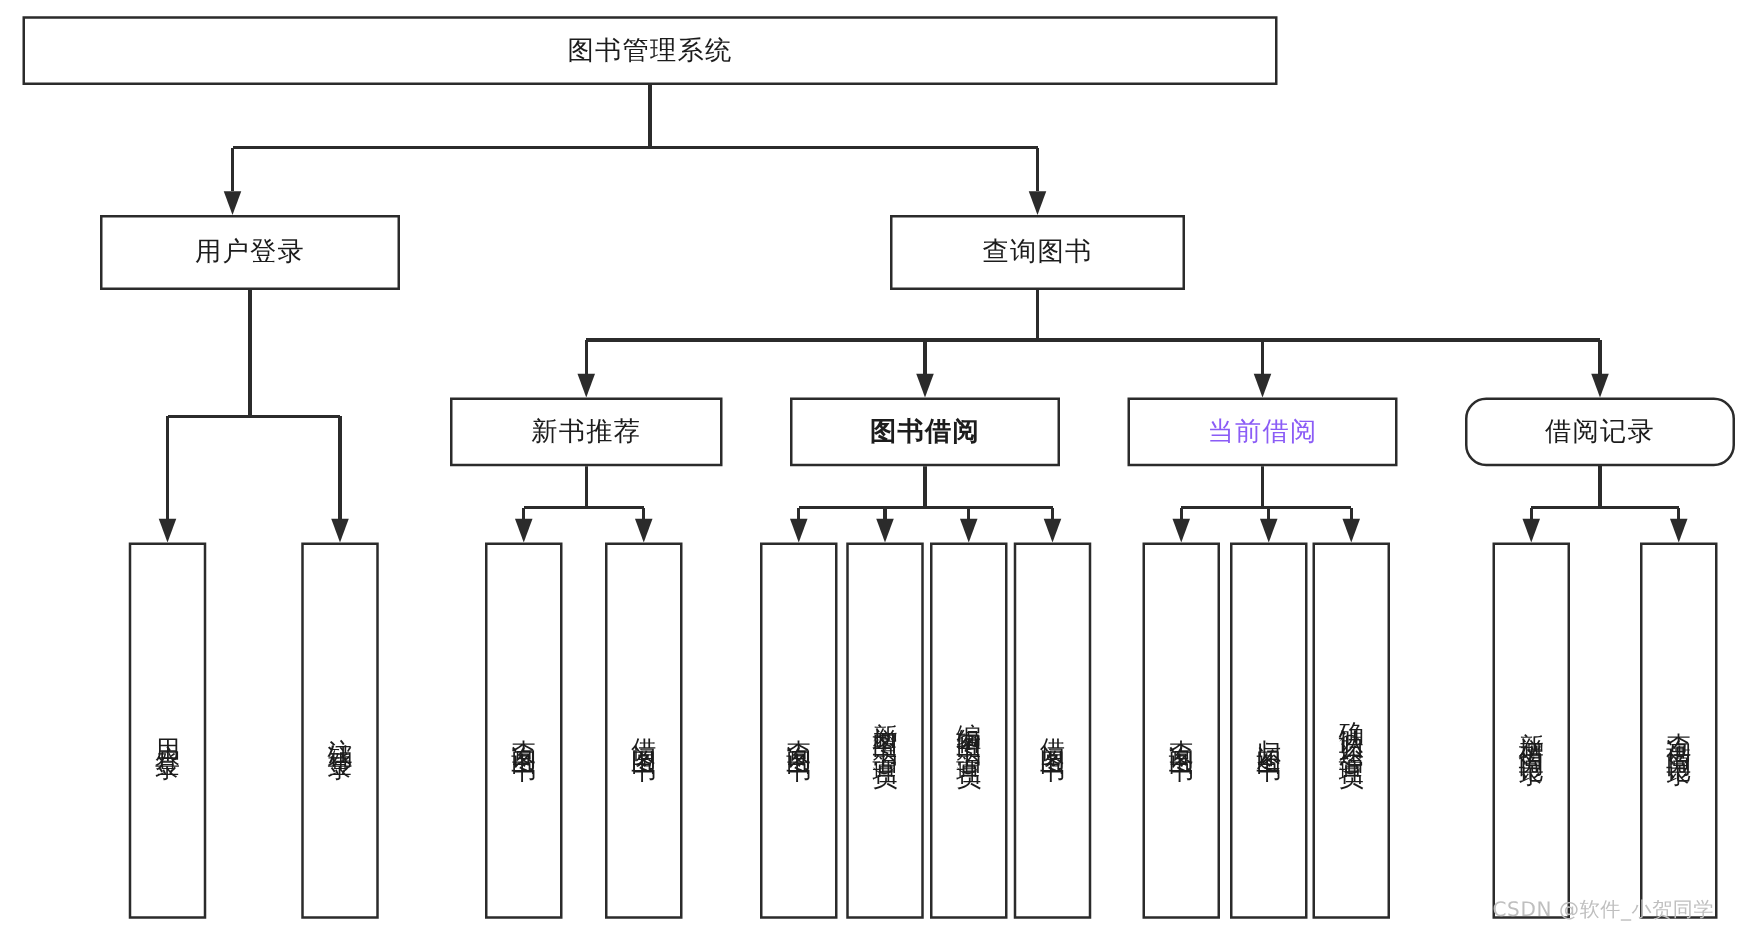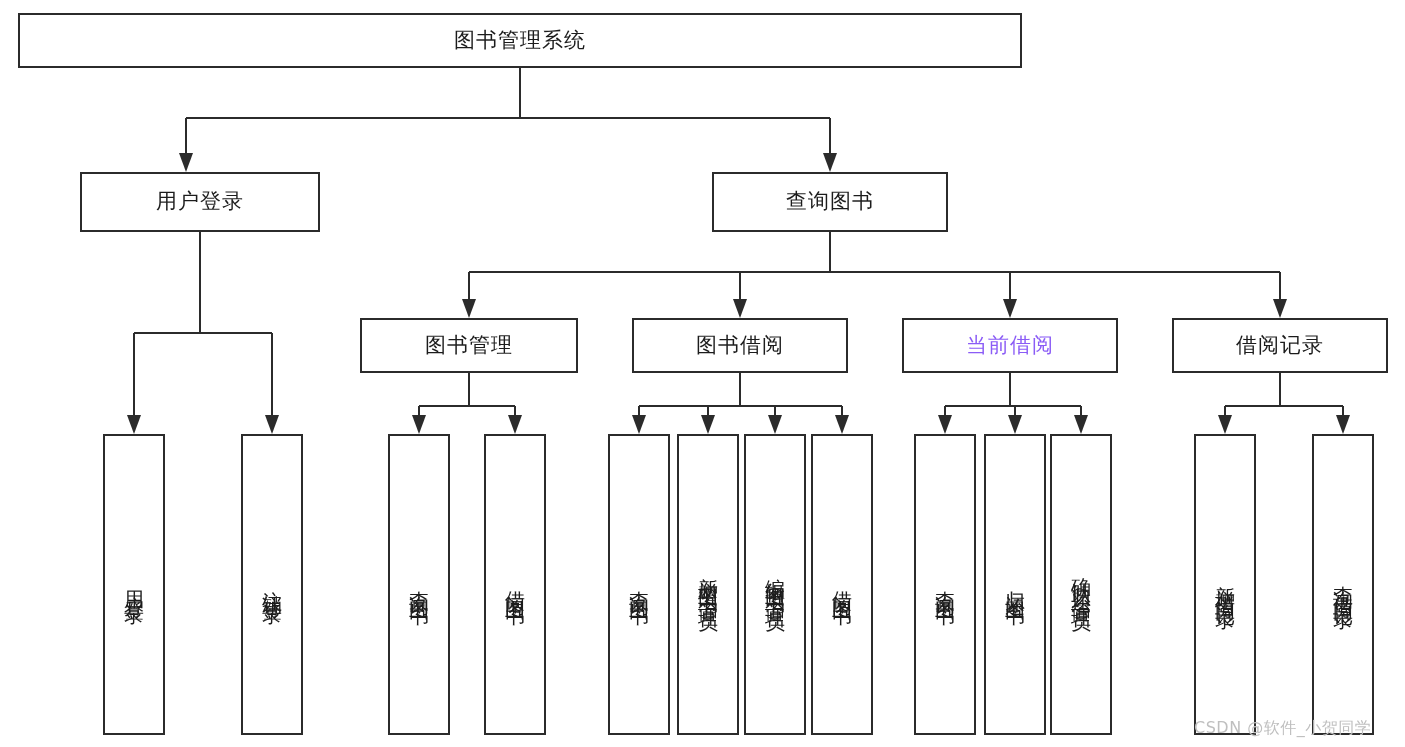--- a/index.html
+++ b/index.html
@@ -137,29 +137,29 @@
       <div class="node horizontal" style="left: 18px; top: 13px; width: 1004px; height: 55px; border-color: rgb(43, 43, 43); background: rgb(255, 255, 255); color: rgb(28, 28, 28);">
         <span class="label">图书管理系统</span>
       </div>
       <div class="node horizontal" style="left: 80px; top: 172px; width: 240px; height: 60px; border-color: rgb(43, 43, 43); background: rgb(255, 255, 255); color: rgb(28, 28, 28);">
         <span class="label">用户登录</span>
       </div>
       <div class="node horizontal" style="left: 712px; top: 172px; width: 236px; height: 60px; border-color: rgb(43, 43, 43); background: rgb(255, 255, 255); color: rgb(28, 28, 28);">
         <span class="label">查询图书</span>
       </div>
       <div class="node horizontal" style="left: 360px; top: 318px; width: 218px; height: 55px; border-color: rgb(43, 43, 43); background: rgb(255, 255, 255); color: rgb(28, 28, 28);">
-        <span class="label">图书管理</span>
-      </div>
-      <div class="node horizontal" style="left: 632px; top: 318px; width: 216px; height: 55px; border-color: rgb(43, 43, 43); background: rgb(255, 255, 255); color: rgb(28, 28, 28);">
+        <span class="label">新书推荐</span>
+      </div>
+      <div class="node horizontal" style="left: 632px; top: 318px; width: 216px; height: 55px; border-color: rgb(43, 43, 43); background: rgb(255, 255, 255); color: rgb(28, 28, 28); font-weight: bold;">
         <span class="label">图书借阅</span>
       </div>
       <div class="node horizontal" style="left: 902px; top: 318px; width: 216px; height: 55px; border-color: rgb(43, 43, 43); background: rgb(255, 255, 255); color: #8b5cf6;">
         <span class="label">当前借阅</span>
       </div>
-      <div class="node horizontal" style="left: 1172px; top: 318px; width: 216px; height: 55px; border-color: rgb(43, 43, 43); background: rgb(255, 255, 255); color: rgb(28, 28, 28);">
+      <div class="node horizontal" style="left: 1172px; top: 318px; width: 216px; height: 55px; border-color: rgb(43, 43, 43); background: rgb(255, 255, 255); color: rgb(28, 28, 28); border-radius: 17px;">
         <span class="label">借阅记录</span>
       </div>
       <div class="node vertical" style="left: 103px; top: 434px; width: 62px; height: 301px; border-color: rgb(43, 43, 43); background: rgb(255, 255, 255); color: rgb(28, 28, 28);">
         <span class="label">用户登录</span>
       </div>
       <div class="node vertical" style="left: 241px; top: 434px; width: 62px; height: 301px; border-color: rgb(43, 43, 43); background: rgb(255, 255, 255); color: rgb(28, 28, 28);">
         <span class="label">注销登录</span>
       </div>
       <div class="node vertical" style="left: 388px; top: 434px; width: 62px; height: 301px; border-color: rgb(43, 43, 43); background: rgb(255, 255, 255); color: rgb(28, 28, 28);">
         <span class="label">查询图书</span>

